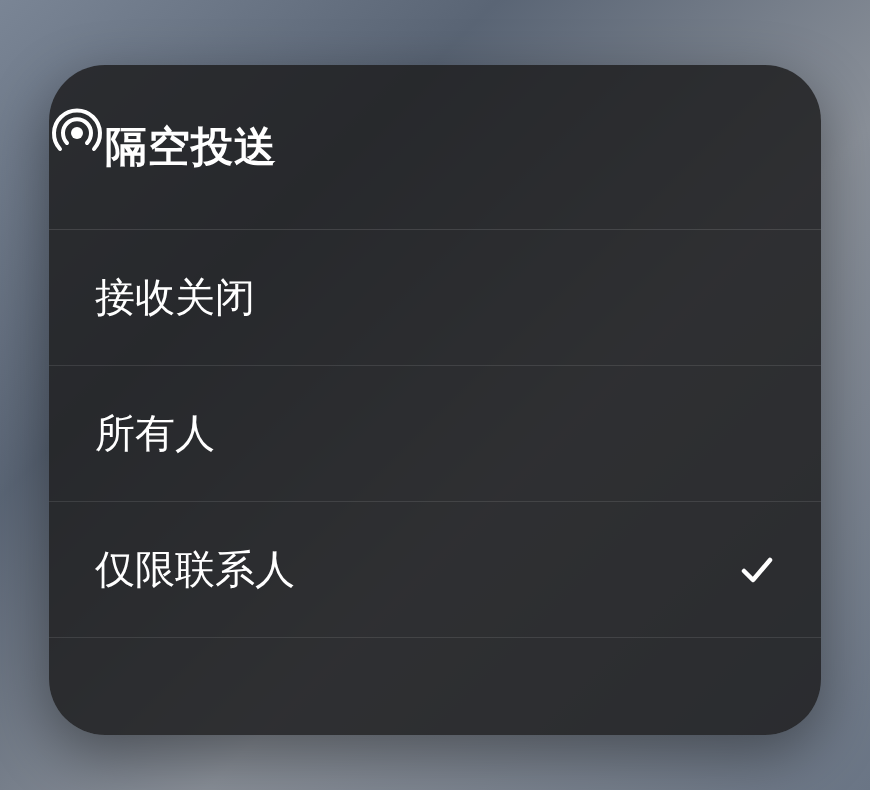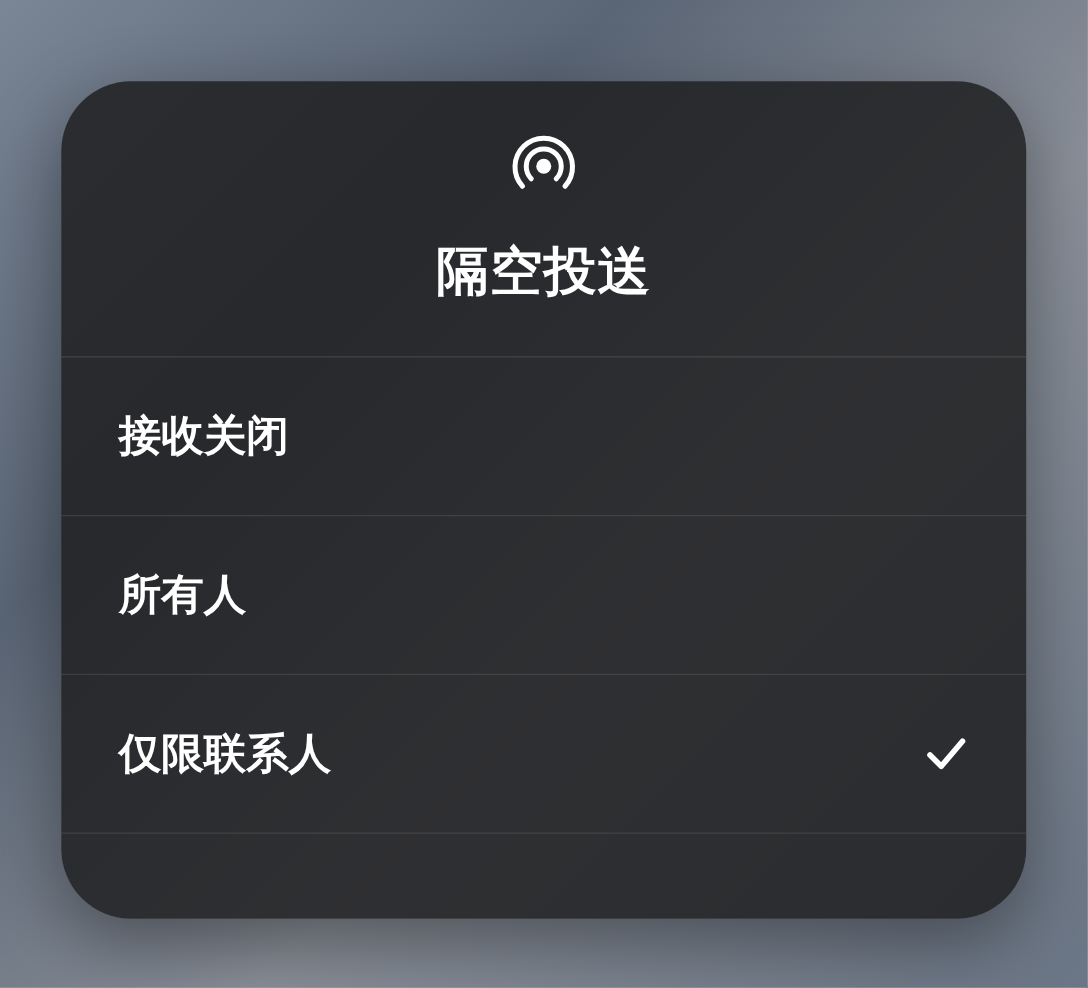--- a/index.html
+++ b/index.html
@@ -26,21 +26,21 @@
       border-radius: 56px;
       overflow: hidden;
       box-shadow: 0 20px 60px rgba(0, 0, 0, 0.4);
       display: flex;
       flex-direction: column;
       margin-top: 10px;
     }
     
     .header {
       display: flex;
-      flex-direction: column;
+      flex-direction: row;
       align-items: center;
       padding-top: 40px;
       padding-bottom: 40px;
       border-bottom: 1px solid rgba(255, 255, 255, 0.12);
     }
     
     .icon-wrap {
       width: 56px;
       height: 56px;
       display: flex;
@@ -66,22 +66,22 @@
       display: flex;
       align-items: center;
       justify-content: space-between;
       padding: 40px 46px;
       border-bottom: 1px solid rgba(255, 255, 255, 0.1);
       cursor: pointer;
     }
     
     .option-label {
       color: #ffffff;
-      font-size: 34px;
-      font-weight: 700;
+      font-size: 40px;
+      font-weight: 400;
     }
     
     .check-wrap {
       width: 36px;
       height: 36px;
       display: flex;
       align-items: center;
       justify-content: center;
     }
   </style>

